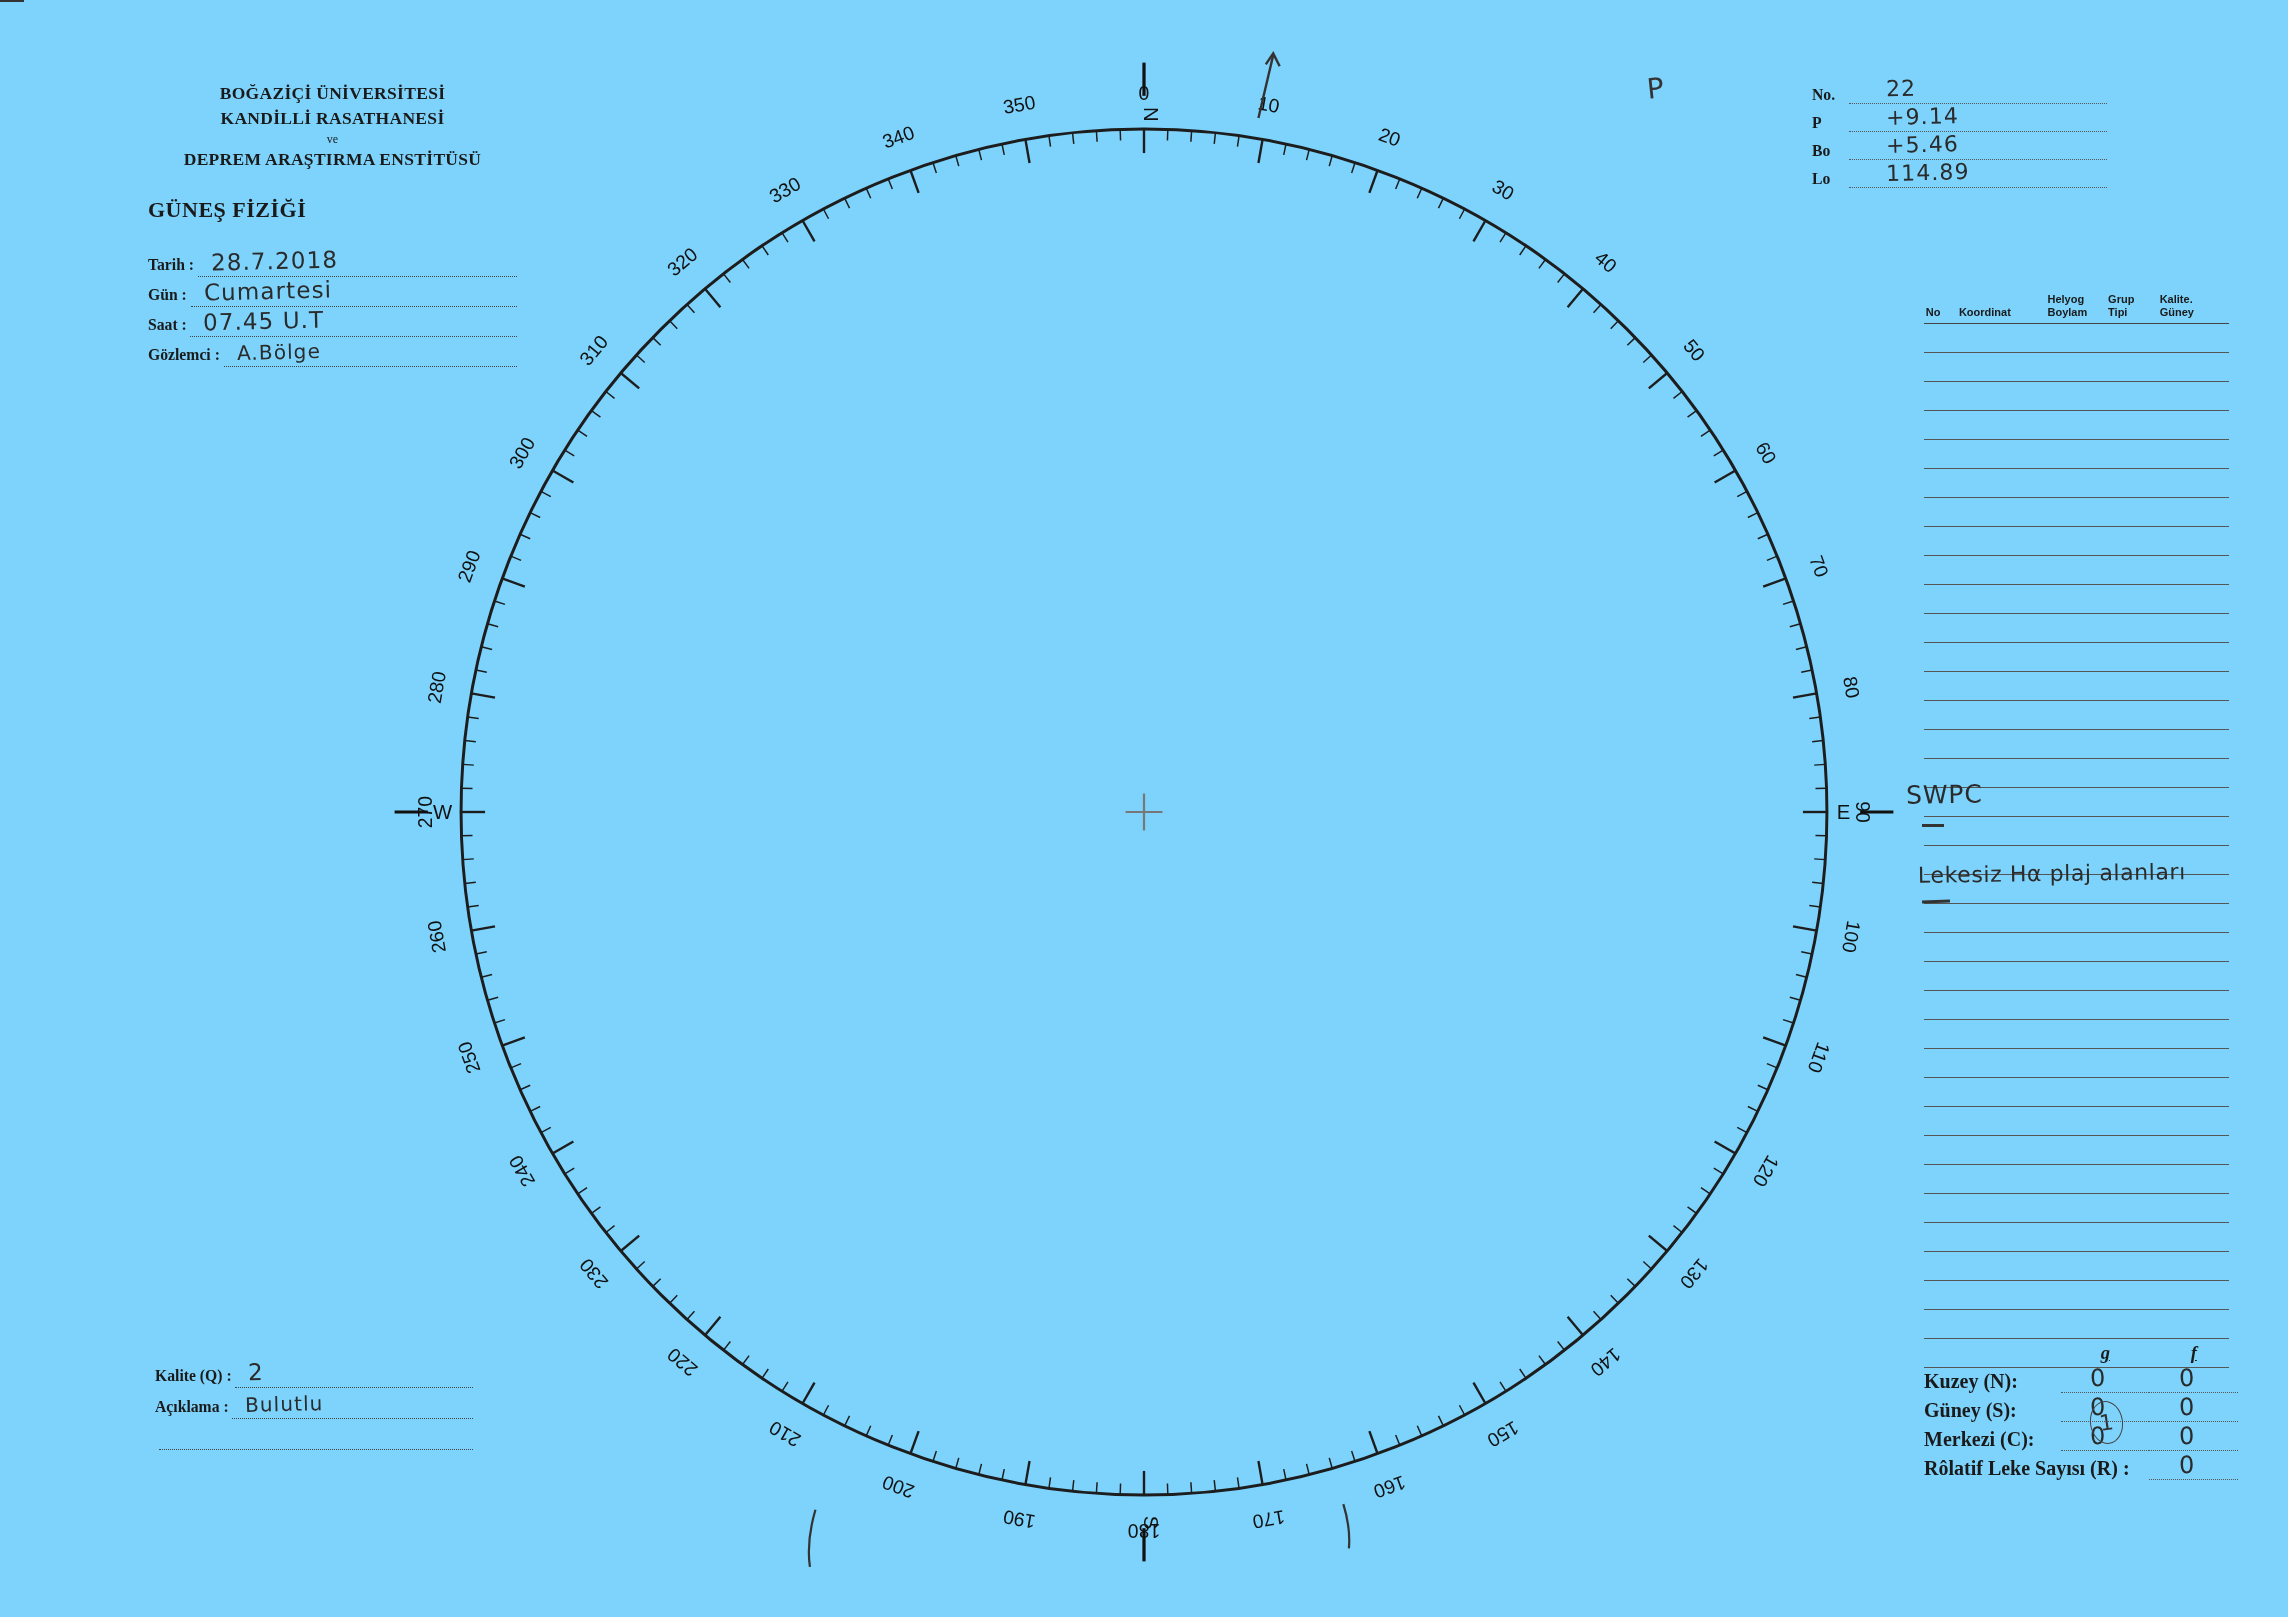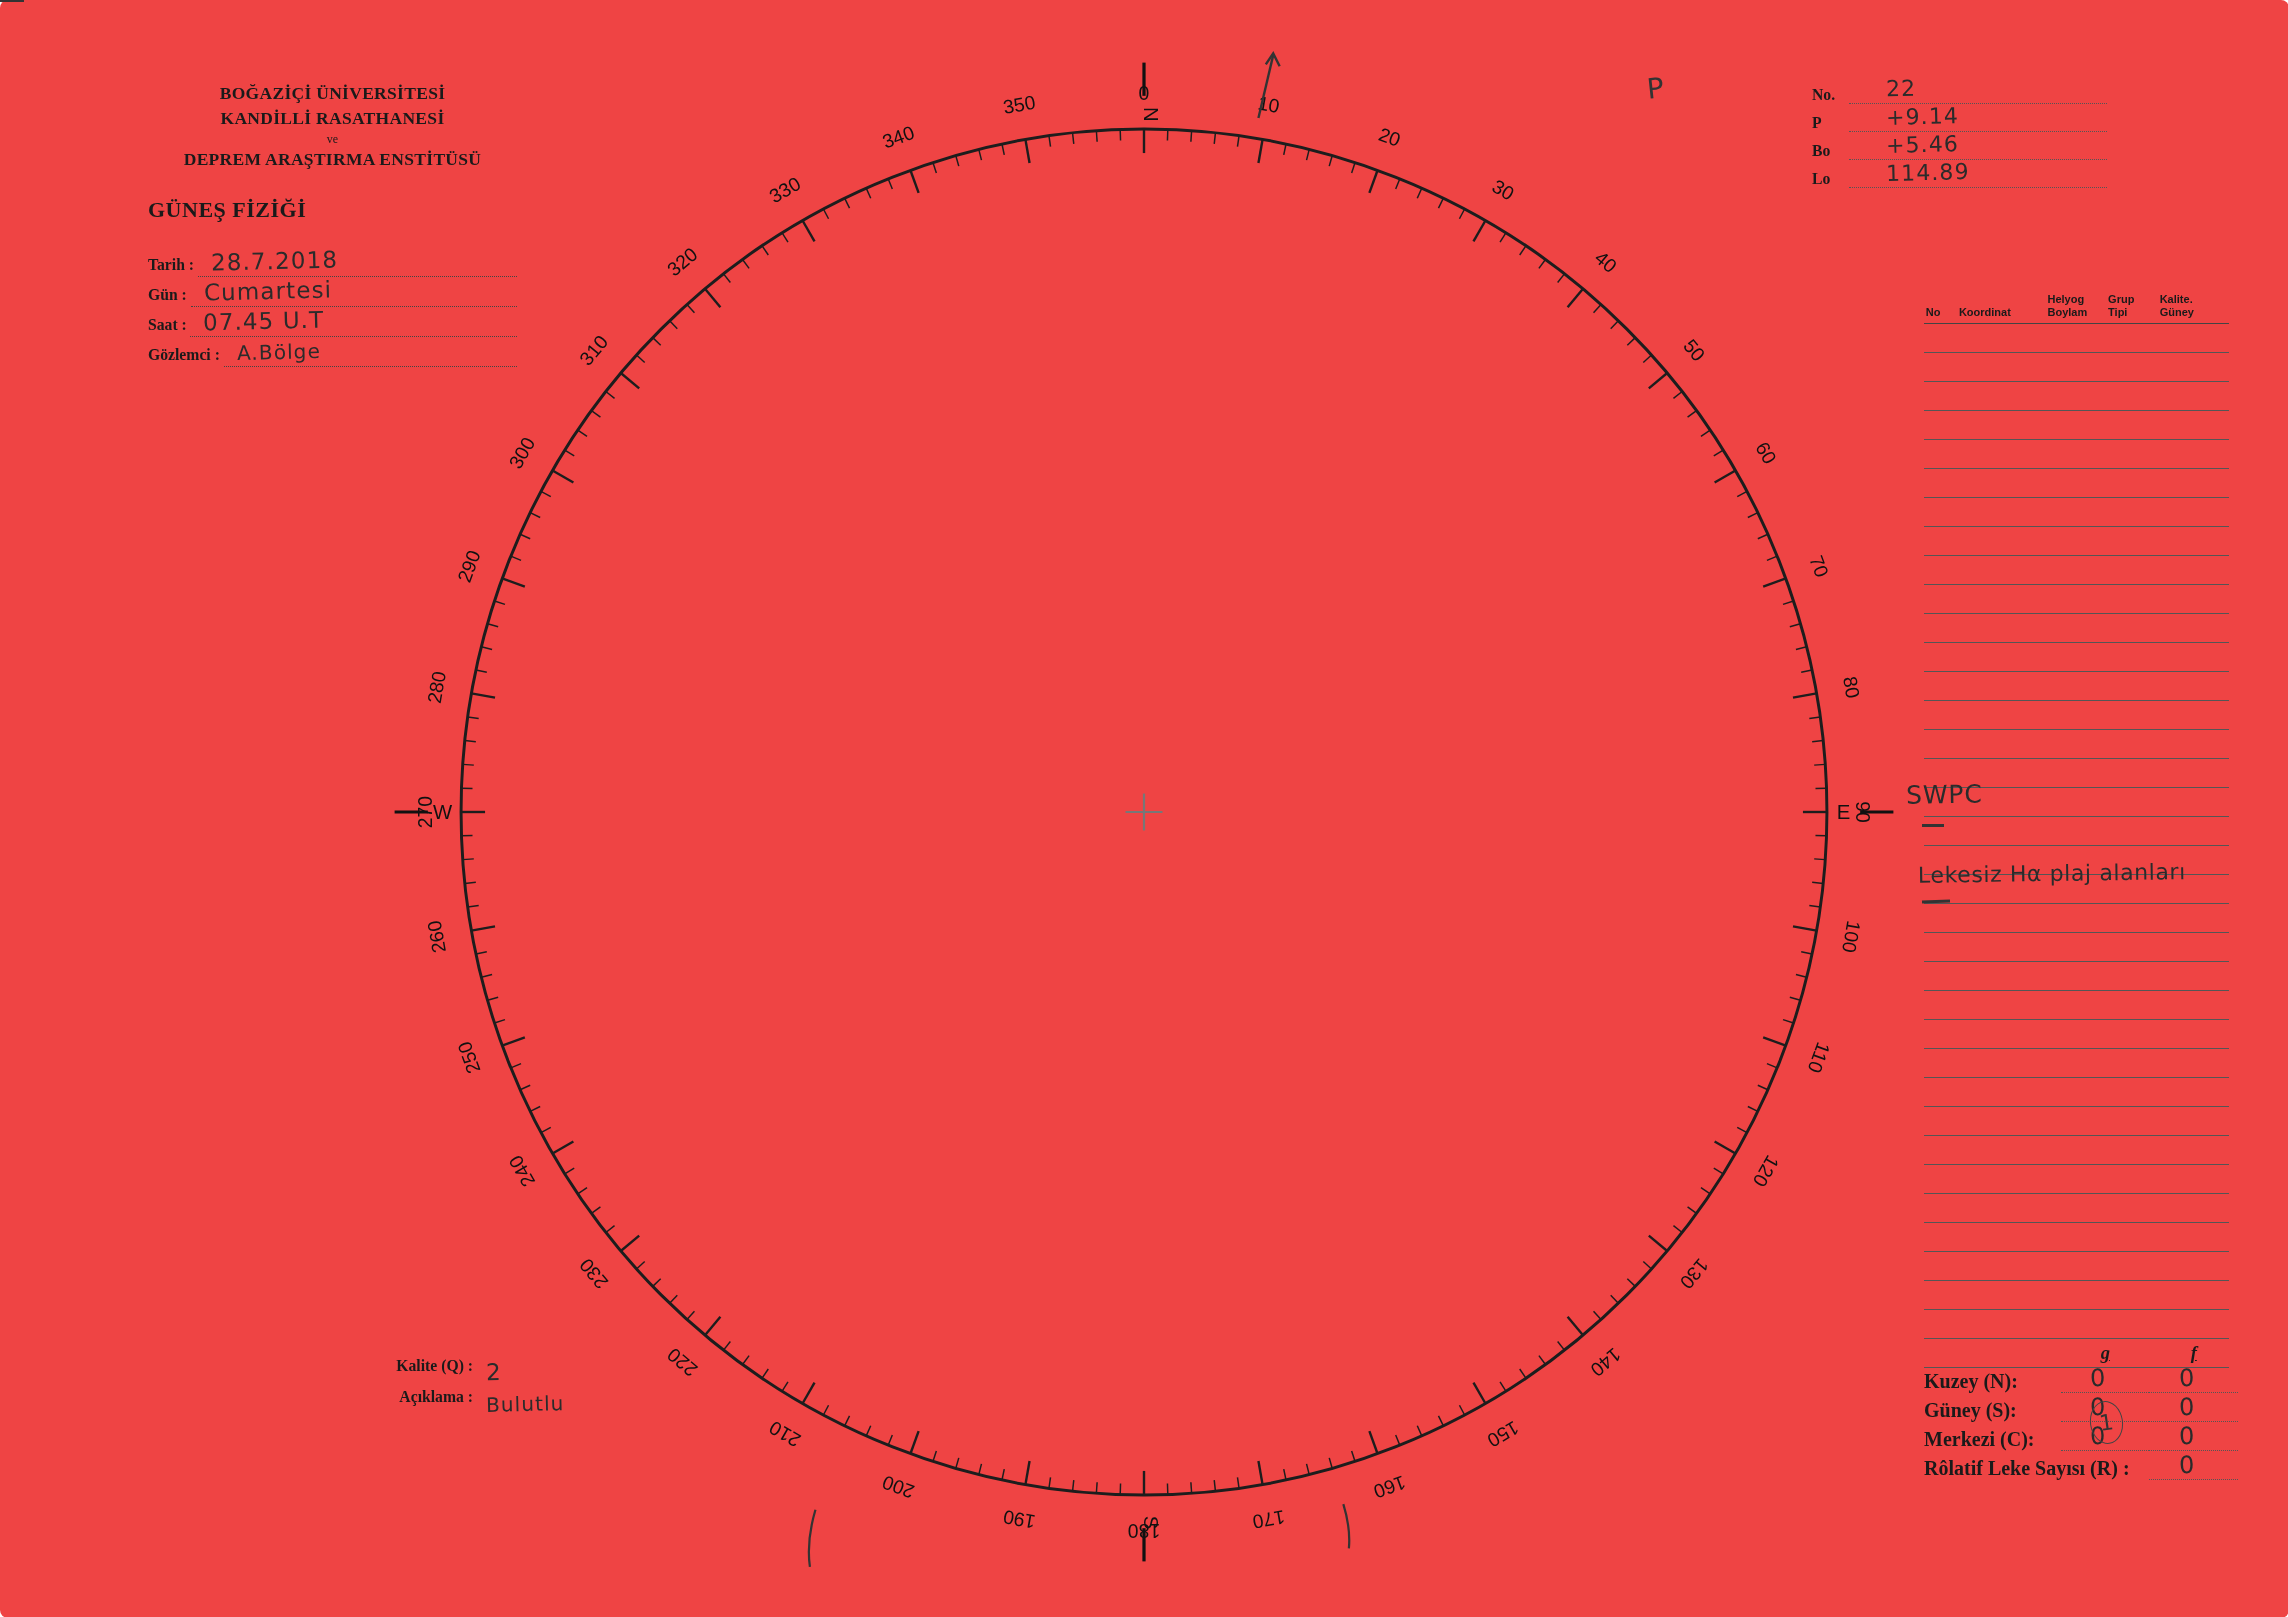--- a/index.html
+++ b/index.html
@@ -11,22 +11,21 @@
     width: 2289px;
     height: 1618px;
     position: relative;
     font-family: "Liberation Serif", serif;
     color: #1a1a1a;
     overflow: hidden;
   }
   .sheet {
     position: absolute;
     inset: 0;
-    background: #ef4444;
-    border-radius: 8px;
+    background: #7dd3fc;
   }
 
   
   #header-block {
     position: absolute;
     left: 148px;
     top: 81px;
     width: 369px;
   }
   #header-block .org-line {
@@ -85,21 +84,21 @@
   }
   .hand.sm { font-size: 20px; }
 
   
   #quality-block {
     position: absolute;
     left: 155px;
     top: 1357px;
     width: 318px;
   }
-  #quality-block .field-row { height: 31px; flex-direction: column; }
+  #quality-block .field-row { height: 31px; }
 
   
   #data-block {
     position: absolute;
     left: 1812px;
     top: 76px;
     width: 295px;
   }
   #data-block .drow {
     display: flex;

